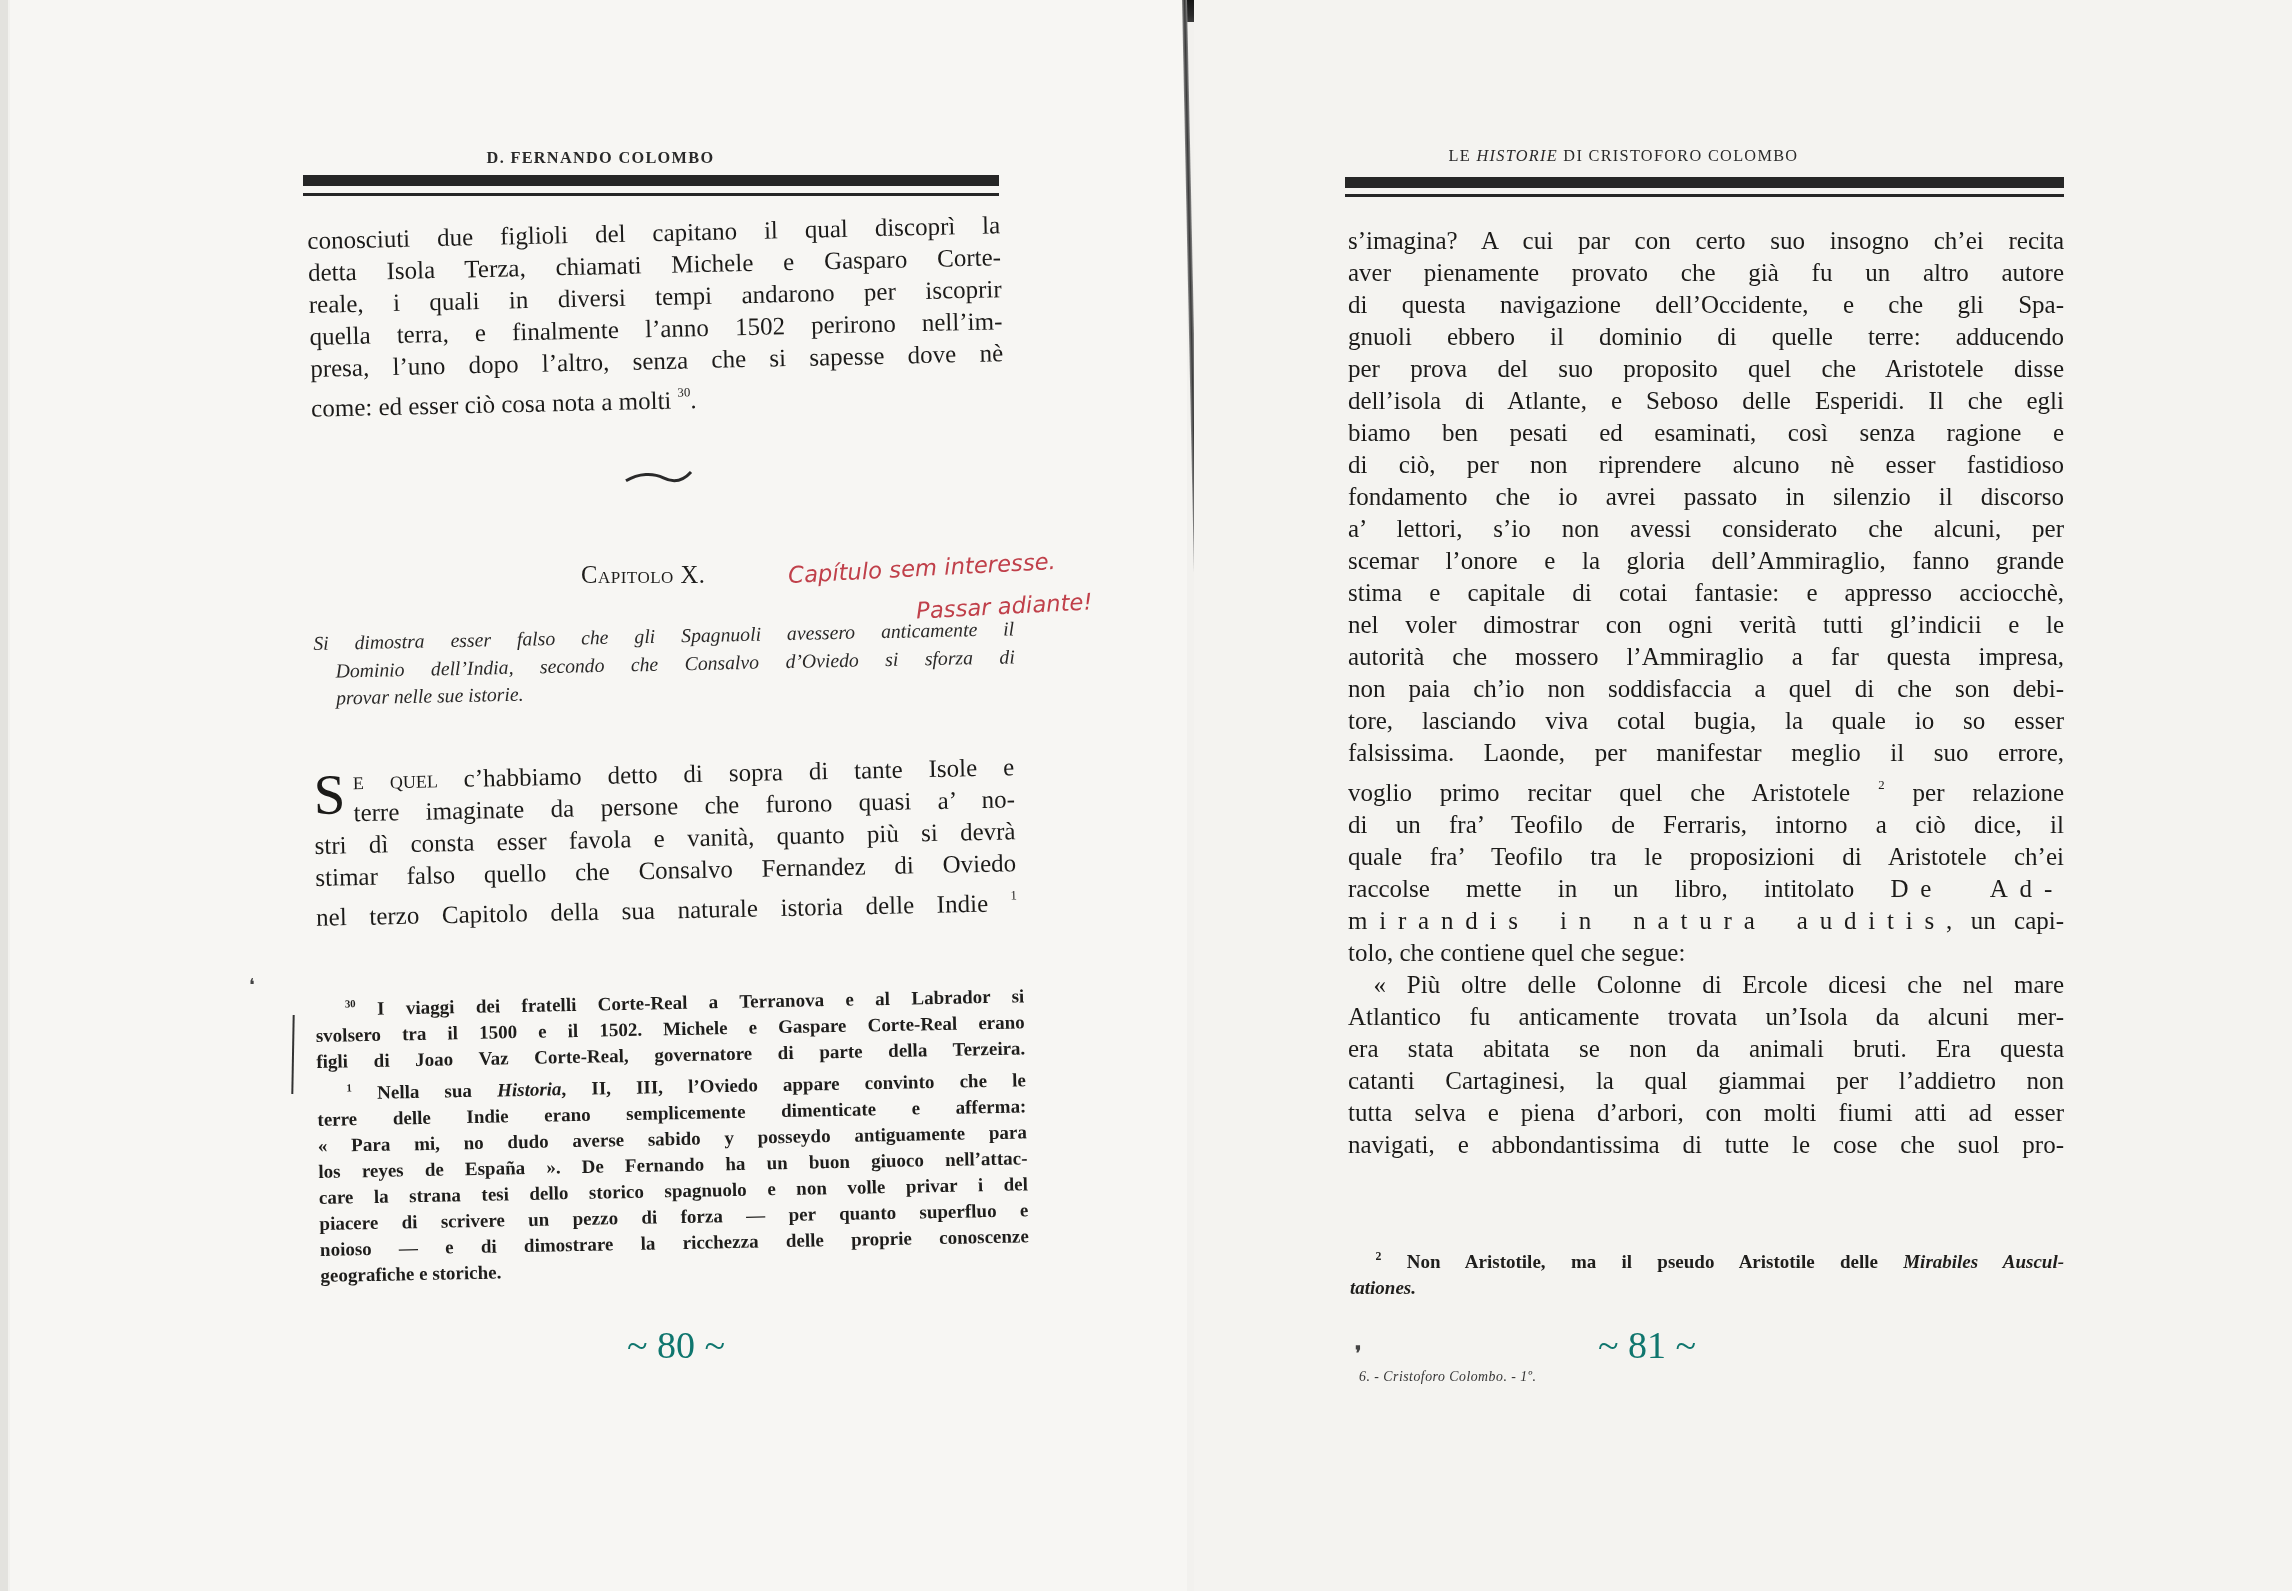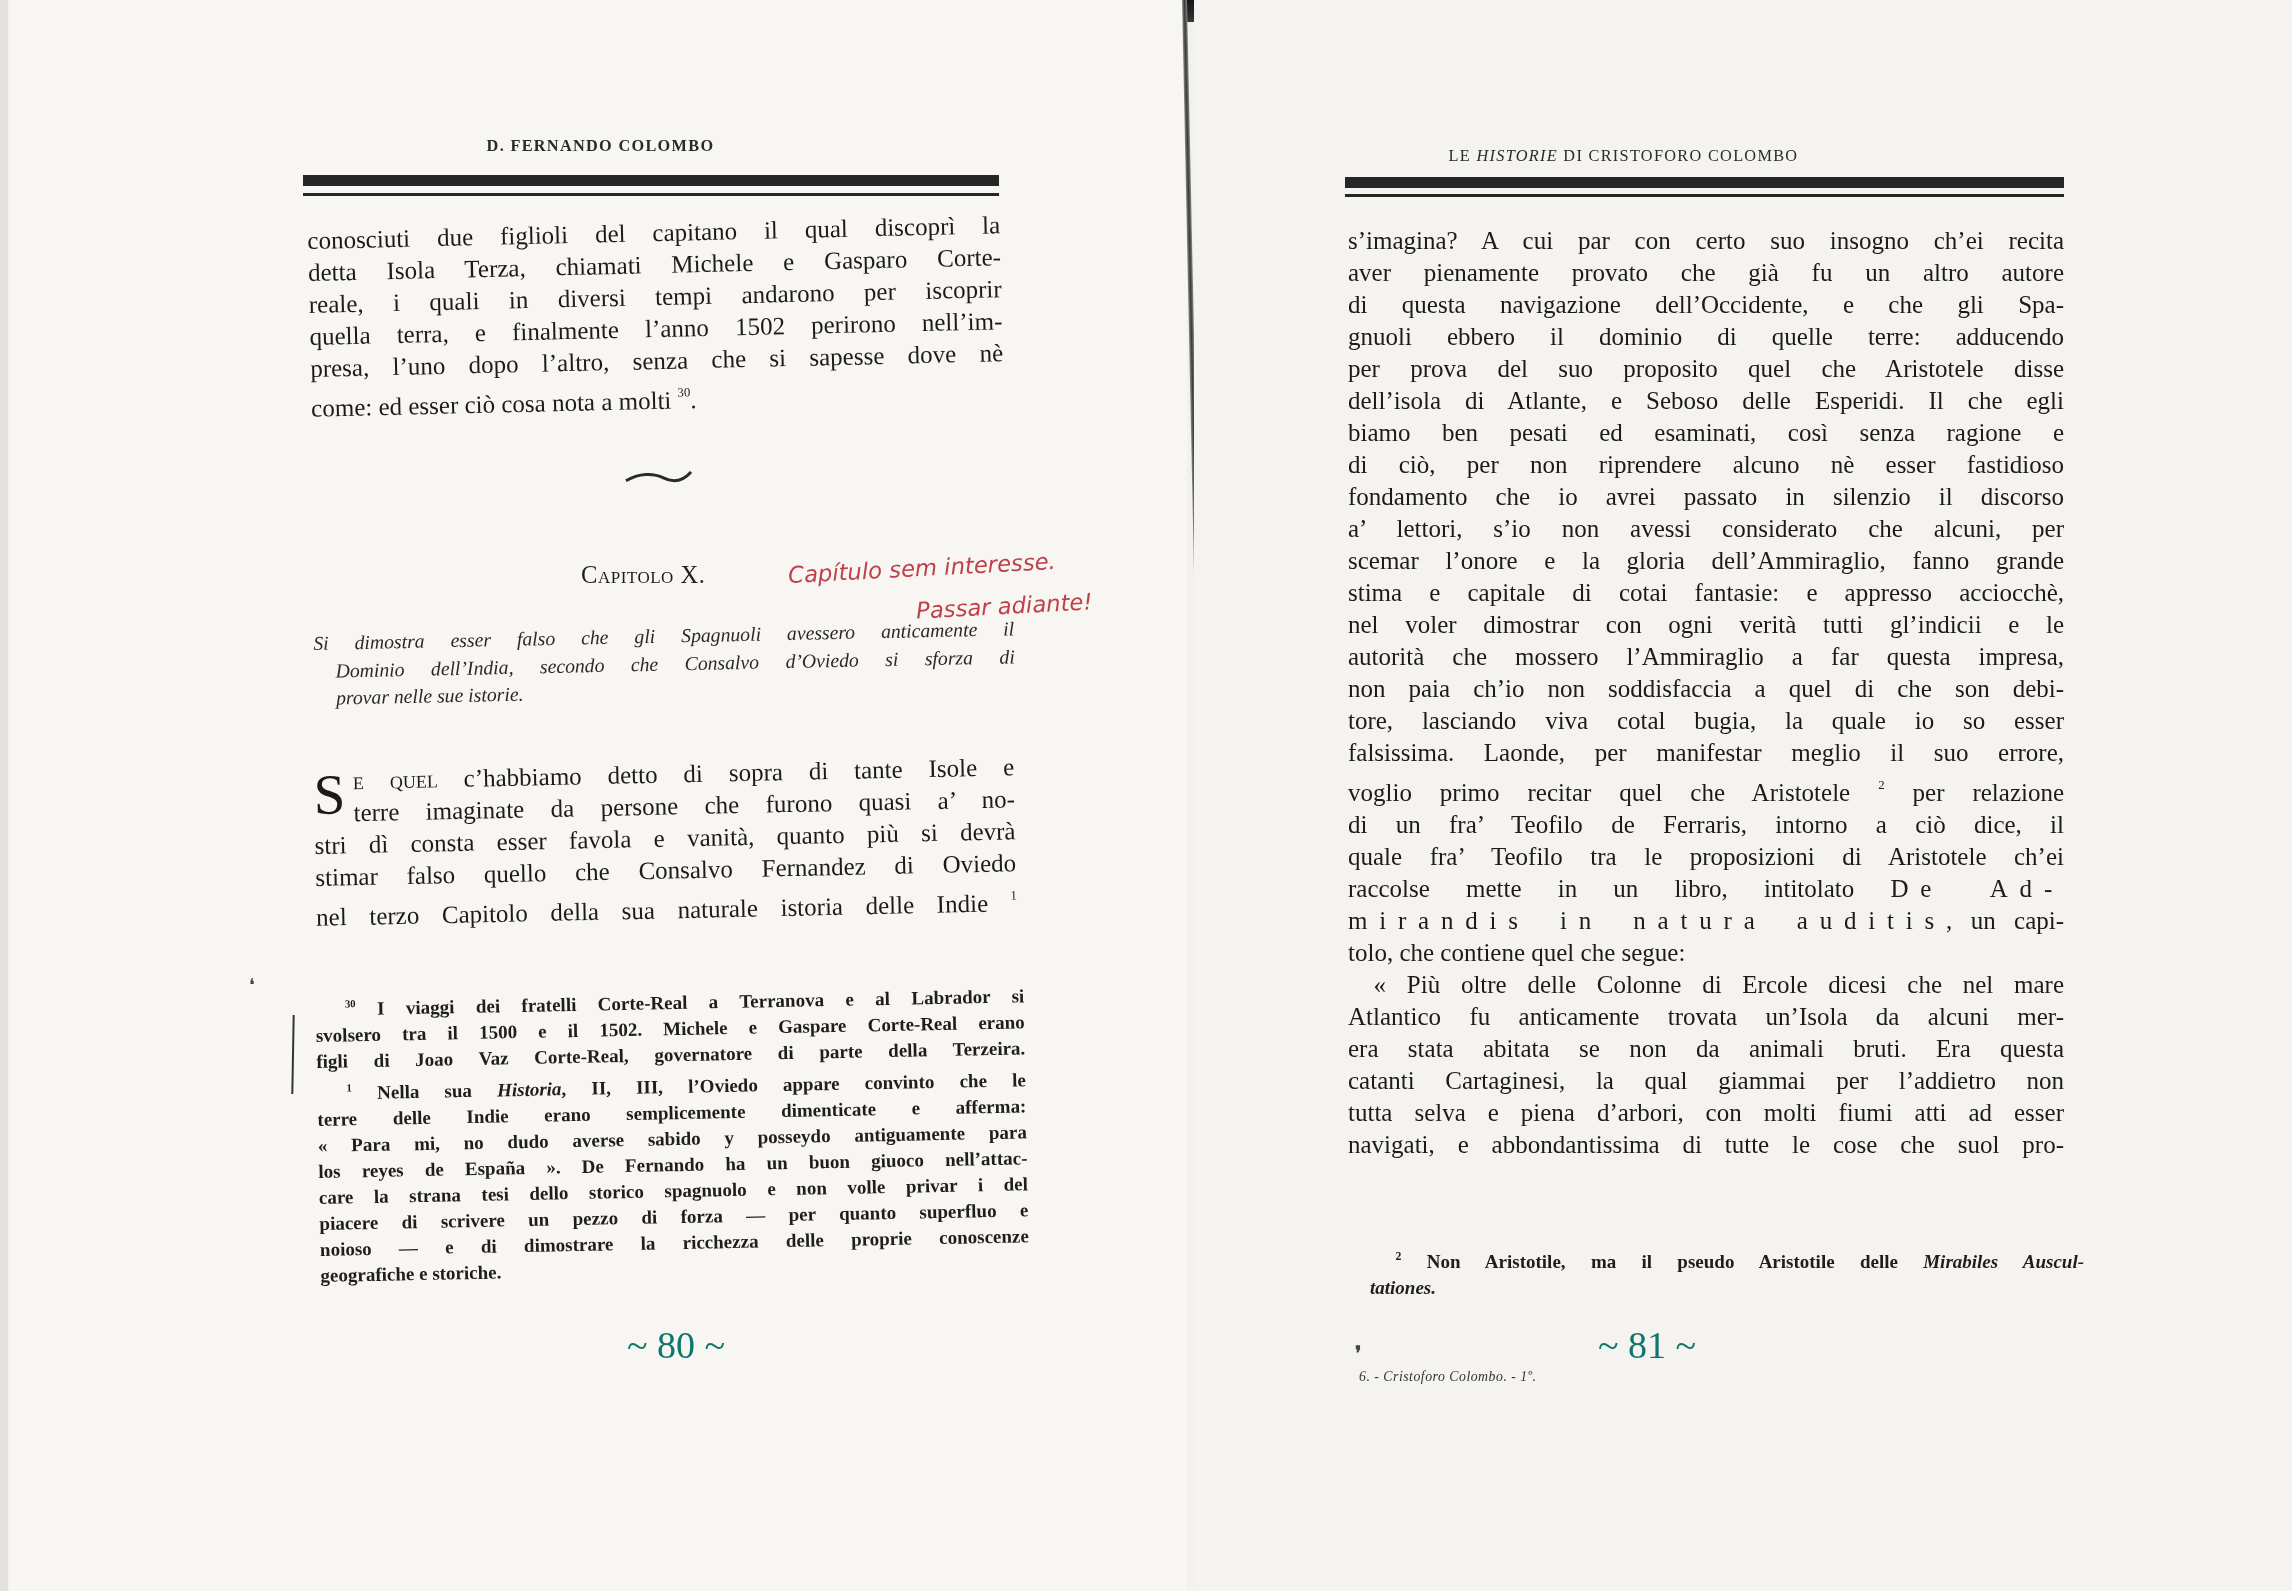--- a/index.html
+++ b/index.html
@@ -25,21 +25,21 @@
       background: #f7f6f3;
     }
     .page-left { left: 9.9px; width: 1177px; }
     .page-right { left: 1194px; width: 1098px; background: #f4f3f0; }
     .gutter {
       position: absolute; left: 1182px; top: 0; width: 4.9px; height: 1592px;
       background: linear-gradient(90deg, #8a8a8a, #3a3a3a, #8a8a8a);
       transform: skewX(1.2deg); transform-origin: top;
     }
     .running-head {
-      position: absolute; top: 136px; font-size: 16.3px; letter-spacing: 1.3px;
+      position: absolute; top: 148px; font-size: 16.3px; letter-spacing: 1.3px;
       text-align: center; text-transform: uppercase; font-weight: bold; color: #2a2a2a;
     }
     .rule-thick { position: absolute; height: 10.8px; background: #262626; }
     .rule-thin { position: absolute; height: 3px; background: #262626; }
     .body-text {
       position: absolute; font-size: 25px; line-height: 32px; text-align: justify;
       color: #1c1b19;
     }
     .line { display: block; text-align: justify; text-align-last: justify; white-space: nowrap; }
     .line.last { text-align-last: left; }
@@ -177,21 +177,21 @@
   <span class="line"><span class="spaced">mirandis in natura auditis</span><span>, un capi-</span></span>
   <span class="line last">tolo, che contiene quel che segue:</span>
   <span class="line" style="padding-left:25.6px;">« Più oltre delle Colonne di Ercole dicesi che nel mare</span>
   <span class="line">Atlantico fu anticamente trovata un’Isola da alcuni mer-</span>
   <span class="line">era stata abitata se non da animali bruti. Era questa</span>
   <span class="line">catanti Cartaginesi, la qual giammai per l’addietro non</span>
   <span class="line">tutta selva e piena d’arbori, con molti fiumi atti ad esser</span>
   <span class="line">navigati, e abbondantissima di tutte le cose che suol pro-</span>
 </div>
 
-<div class="footnotes" style="left:1350px;top:1243px;width:714px;margin-left:20px;">
+<div class="footnotes" style="left:1350px;top:1243px;width:714px;">
   <span class="line" style="padding-left:25.6px;"><span class="sup" style="font-size:11.8px;vertical-align:7.9px;">2</span> <span>Non Aristotile, ma il pseudo Aristotile delle</span> <i>Mirabiles Auscul-</i></span>
   <span class="line last"><i>tationes.</i></span>
 </div>
 
 <div class="folio" style="left:1598px;top:1323px;">~ 81 ~</div>
 <div class="mark-small" style="left:1355px;top:1342px;font-size:19.7px;font-weight:bold;">❜</div>
 <div class="signature" style="left:1359px;top:1369px;">6. - Cristoforo Colombo. - 1º.</div>
 
 
 </body></html>

